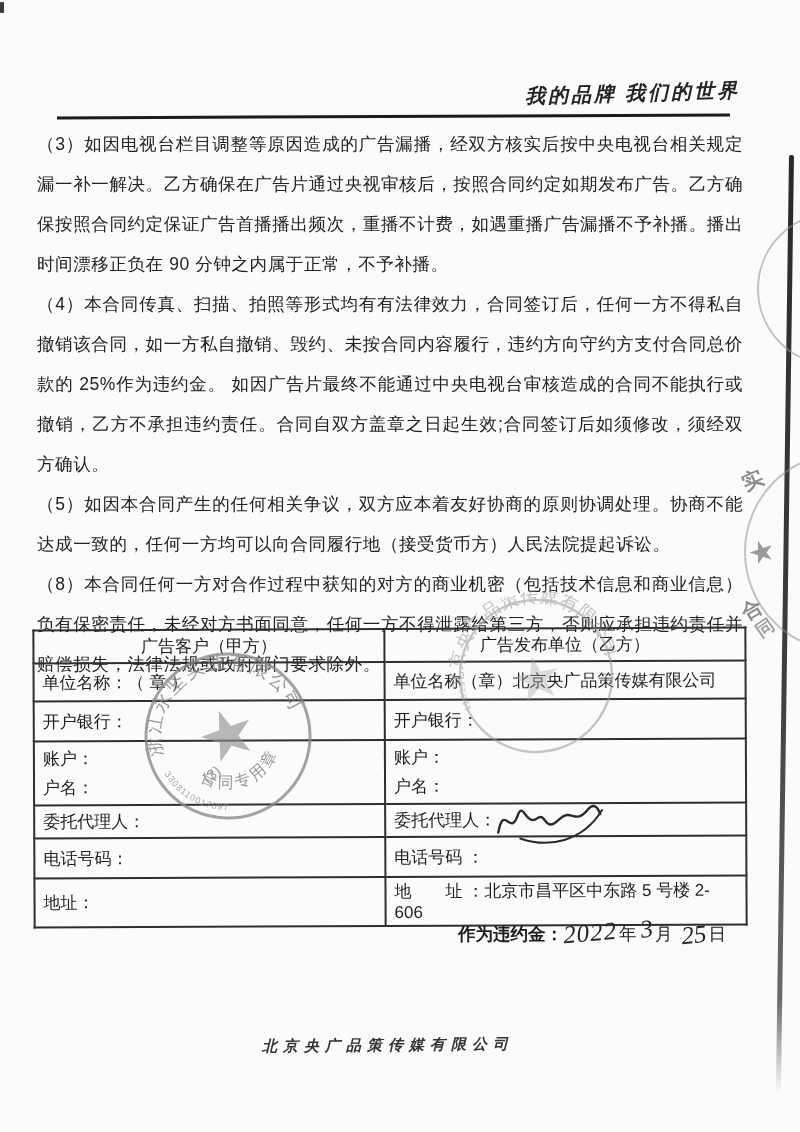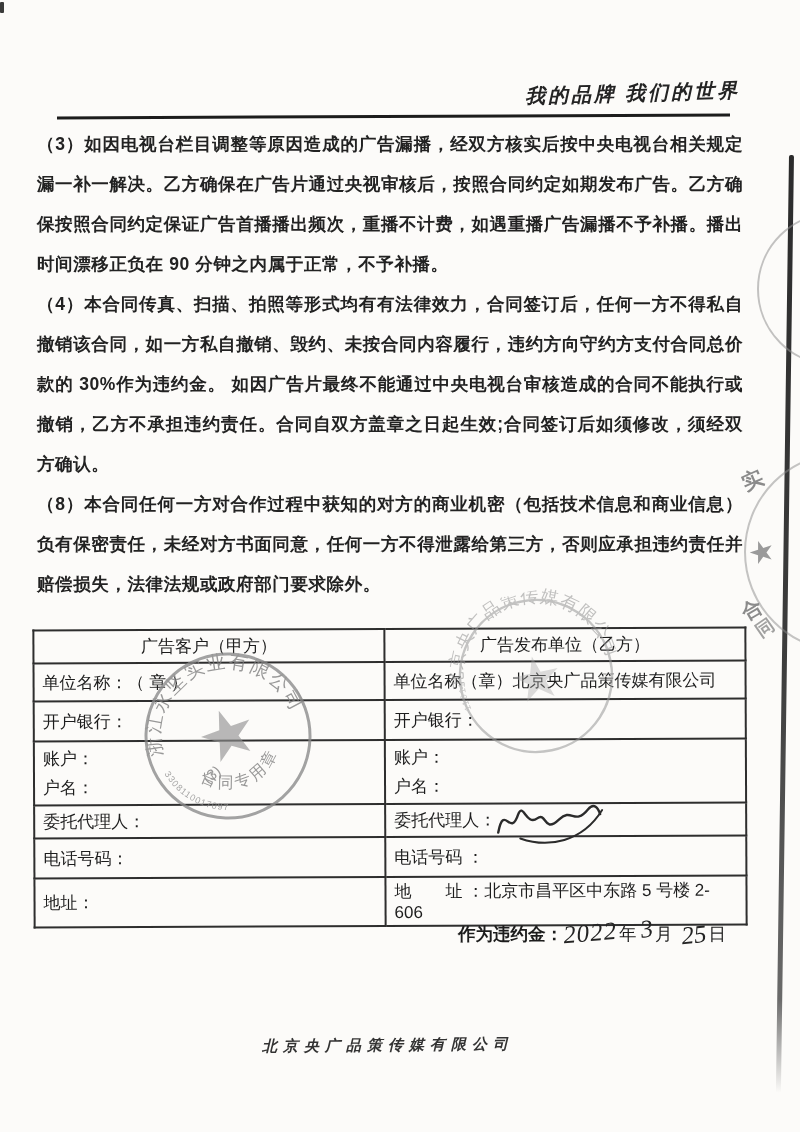--- a/index.html
+++ b/index.html
@@ -13,21 +13,21 @@
   .corner-mark{position:absolute;left:0;top:2px;width:4px;height:11px;background:#3a3a3a;border-radius:1px;}
   
   .slogan{
     position:absolute;top:80px;left:520px;width:220px;text-align:right;
     font-family:"Liberation Serif","DejaVu Serif",serif;
     font-style:italic;font-weight:700;font-size:20px;letter-spacing:3px;color:#242424;
     transform:rotate(-1.6deg);white-space:nowrap;
   }
   .top-rule{position:absolute;top:115px;left:57px;width:673px;height:3px;background:#1c1c1c;transform:rotate(-0.25deg);}
   
-  .clauses{position:absolute;top:124px;left:37px;width:706px;font-size:17.5px;font-weight:700;}
+  .clauses{position:absolute;top:124px;left:37px;width:706px;font-size:17.5px;font-weight:400;}
   .clauses p{margin:0;line-height:40px;text-align:justify;letter-spacing:0.6px;color:#222;}
   
   .parties{position:absolute;top:628px;left:33px;width:712px;border-collapse:collapse;table-layout:fixed;transform:rotate(-0.25deg);}
   .parties td{border:2px solid #2e2e2e;font-size:17px;font-weight:500;padding:2px 8px;vertical-align:middle;color:#1d1d1d;background:transparent;}
   .parties td.hdr{text-align:center;font-size:17px;padding:4px 0;}
   .parties .two-line div{line-height:29px;}
   .agent-cell{position:relative;}
   .sig-svg{position:absolute;left:104px;top:-12px;pointer-events:none;}
   
   .sign-date{position:absolute;top:918px;left:458px;font-size:17.5px;font-weight:600;color:#1c1c1c;white-space:nowrap;}
@@ -62,21 +62,22 @@
 
 <div class="page">
 
   <div class="corner-mark"></div>
 
   <div class="slogan">我的品牌 我们的世界</div>
   <div class="top-rule"></div>
 
   <div class="clauses">
     <p>（3）如因电视台栏目调整等原因造成的广告漏播，经双方核实后按中央电视台相关规定漏一补一解决。乙方确保在广告片通过央视审核后，按照合同约定如期发布广告。乙方确保按照合同约定保证广告首播播出频次，重播不计费，如遇重播广告漏播不予补播。播出时间漂移正负在 90 分钟之内属于正常，不予补播。</p>
-    <p>（4）本合同传真、扫描、拍照等形式均有有法律效力，合同签订后，任何一方不得私自撤销该合同，如一方私自撤销、毁约、未按合同内容履行，违约方向守约方支付合同总价款的 30%作为违约金。 如因广告片最终不能通过中央电视台审核造成的合同不能执行或撤销，乙方不承担违约责任。合同自双方盖章之日起生效;合同签订后如须修改，须经双方确认。</p>
+    <p>（4）本合同传真、扫描、拍照等形式均有有法律效力，合同签订后，任何一方不得私自撤销该合同，如一方私自撤销、毁约、未按合同内容履行，违约方向守约方支付合同总价款的 25%作为违约金。 如因广告片最终不能通过中央电视台审核造成的合同不能执行或撤销，乙方不承担违约责任。合同自双方盖章之日起生效;合同签订后如须修改，须经双方确认。</p>
+    <p>（5）如因本合同产生的任何相关争议，双方应本着友好协商的原则协调处理。协商不能达成一致的，任何一方均可以向合同履行地（接受货币方）人民法院提起诉讼。</p>
     <p>（8）本合同任何一方对合作过程中获知的对方的商业机密（包括技术信息和商业信息）负有保密责任，未经对方书面同意，任何一方不得泄露给第三方，否则应承担违约责任并赔偿损失，法律法规或政府部门要求除外。</p>
   </div>
 
   <table class="parties">
     <colgroup>
         <col style="width:351px">
         <col style="width:361px">
       </colgroup>
     <tbody>
         <tr style="height:30px">

